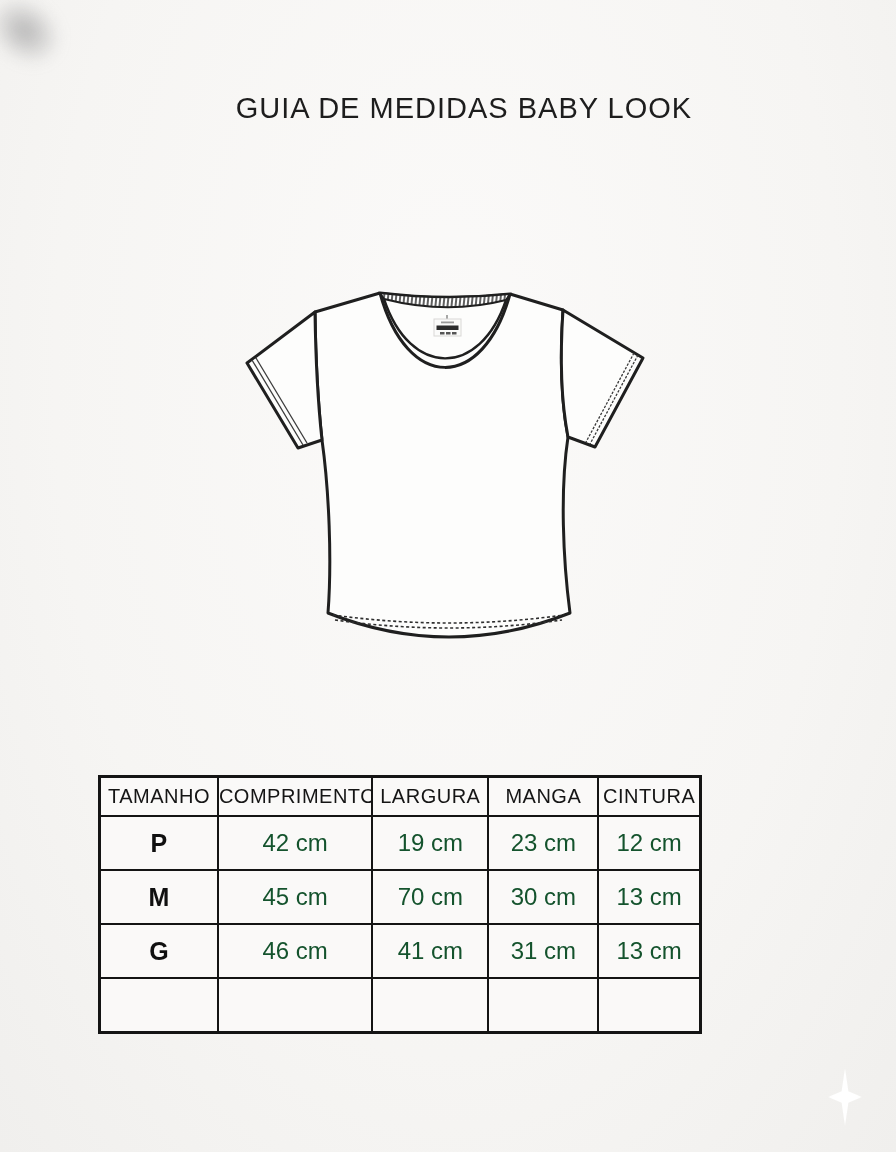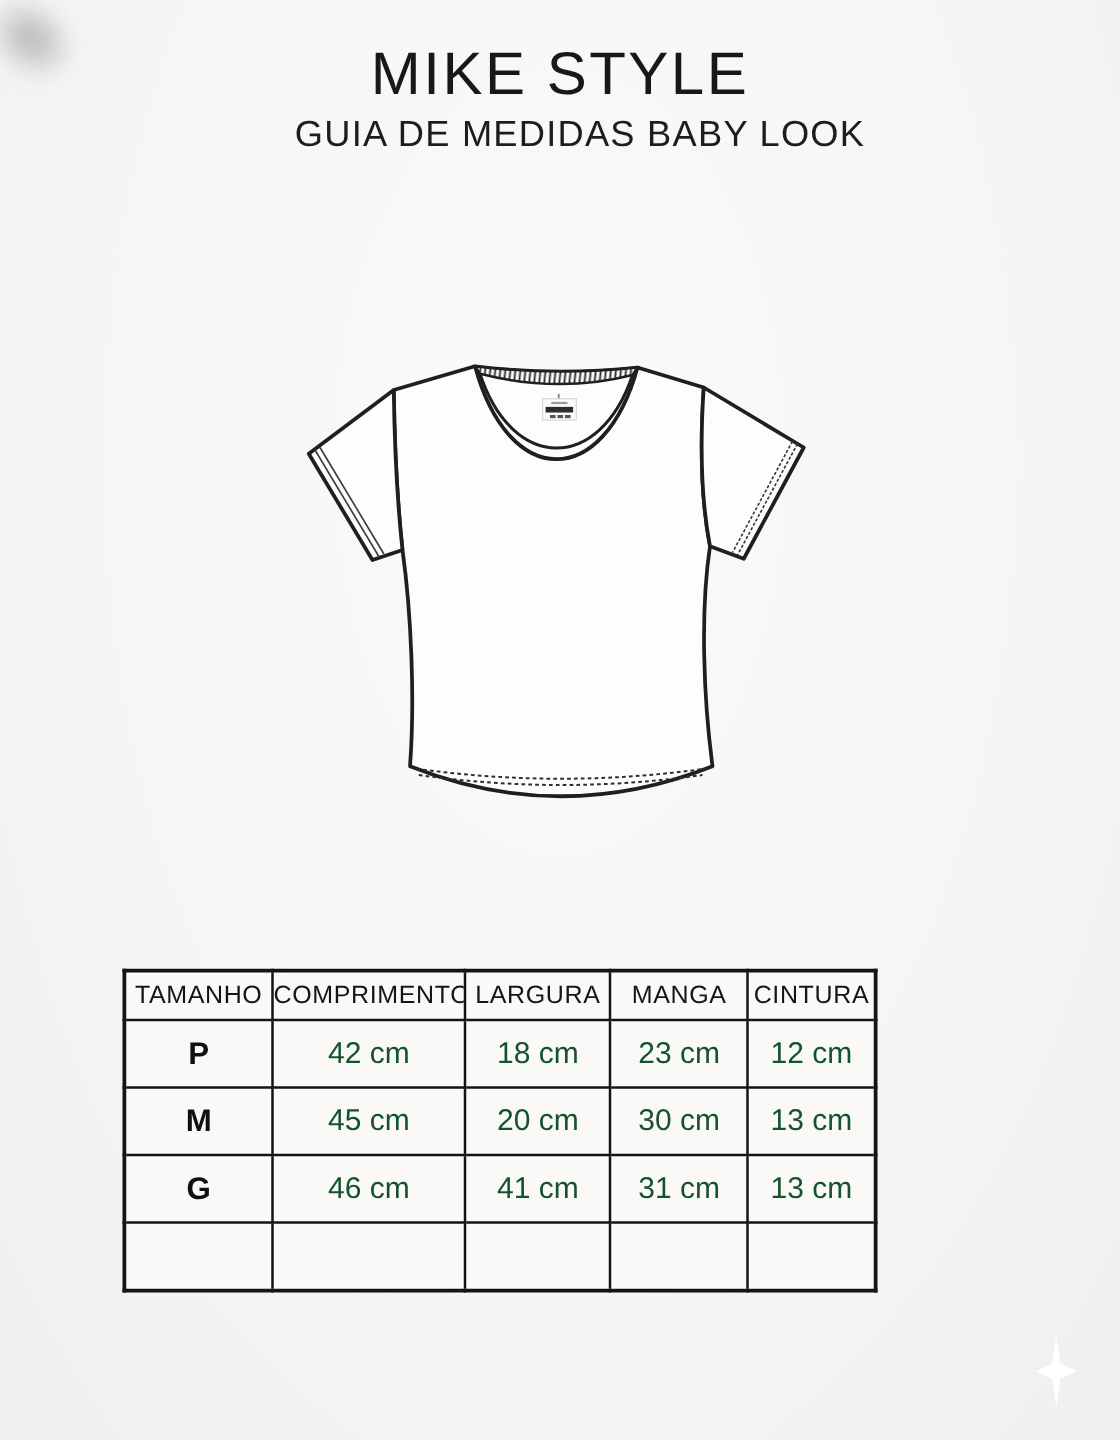--- a/index.html
+++ b/index.html
@@ -66,21 +66,20 @@
   }
 </style>
 </head>
 <body>
 
 <div class="page">
 
   <div class="corner-smudge"></div>
   <div class="sparkle"></div>
 
-  <h1 class="title">MIKE STYLE</h1>
   <h2 class="subtitle">GUIA DE MEDIDAS BABY LOOK</h2>
 
   <div class="shirt-wrap">
     <svg viewBox="0 0 450 400" width="450" height="400">
       <defs>
         <pattern id="collarHatch" width="4" height="24" patternUnits="userSpaceOnUse" patternTransform="rotate(6)">
           <rect width="4" height="24" fill="#ffffff"></rect>
           <path d="M2,0 V24" stroke="#2a2a2a" stroke-width="1.5"></path>
         </pattern>
       </defs>
@@ -142,28 +141,28 @@
         <th>COMPRIMENTO</th>
         <th>LARGURA</th>
         <th>MANGA</th>
         <th>CINTURA</th>
       </tr>
     </thead>
     <tbody>
       <tr>
         <td class="size-cell">P</td>
         <td>42 cm</td>
-        <td>18 cm</td>
+        <td>19 cm</td>
         <td>23 cm</td>
         <td>12 cm</td>
       </tr>
       <tr>
         <td class="size-cell">M</td>
         <td>45 cm</td>
-        <td>20 cm</td>
+        <td>70 cm</td>
         <td>30 cm</td>
         <td>13 cm</td>
       </tr>
       <tr>
         <td class="size-cell">G</td>
         <td>46 cm</td>
         <td>41 cm</td>
         <td>31 cm</td>
         <td>13 cm</td>
       </tr>

